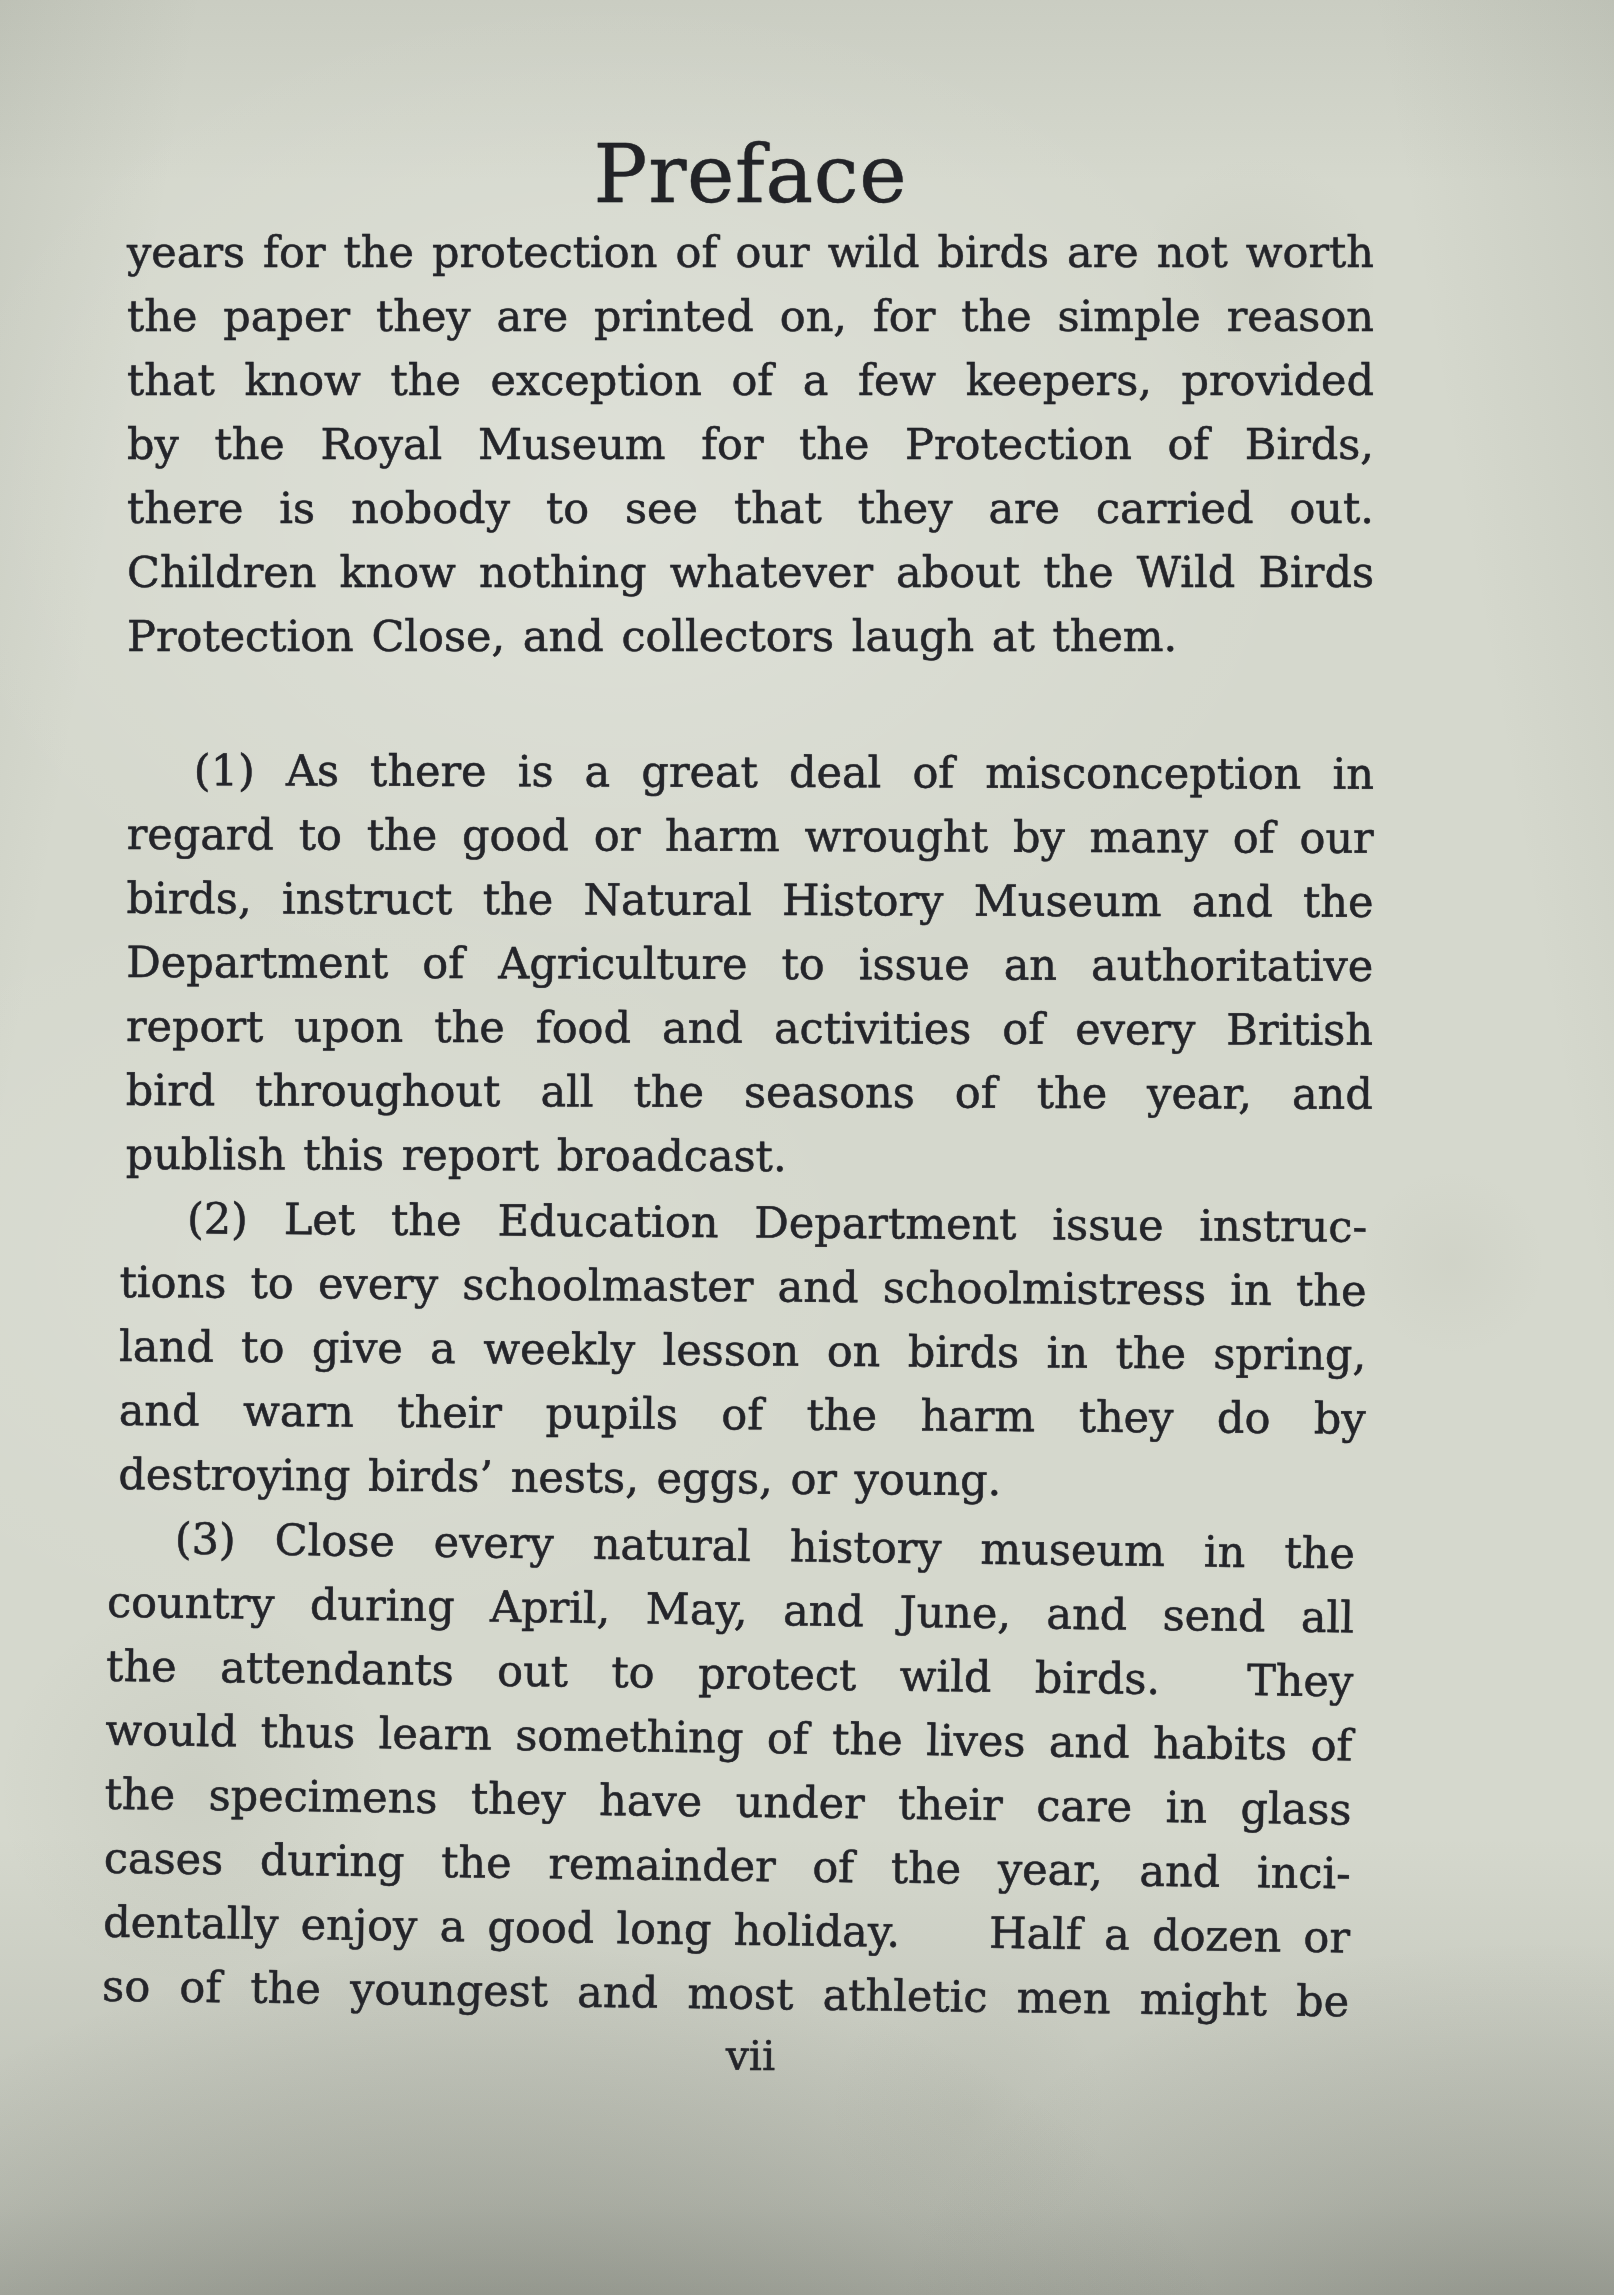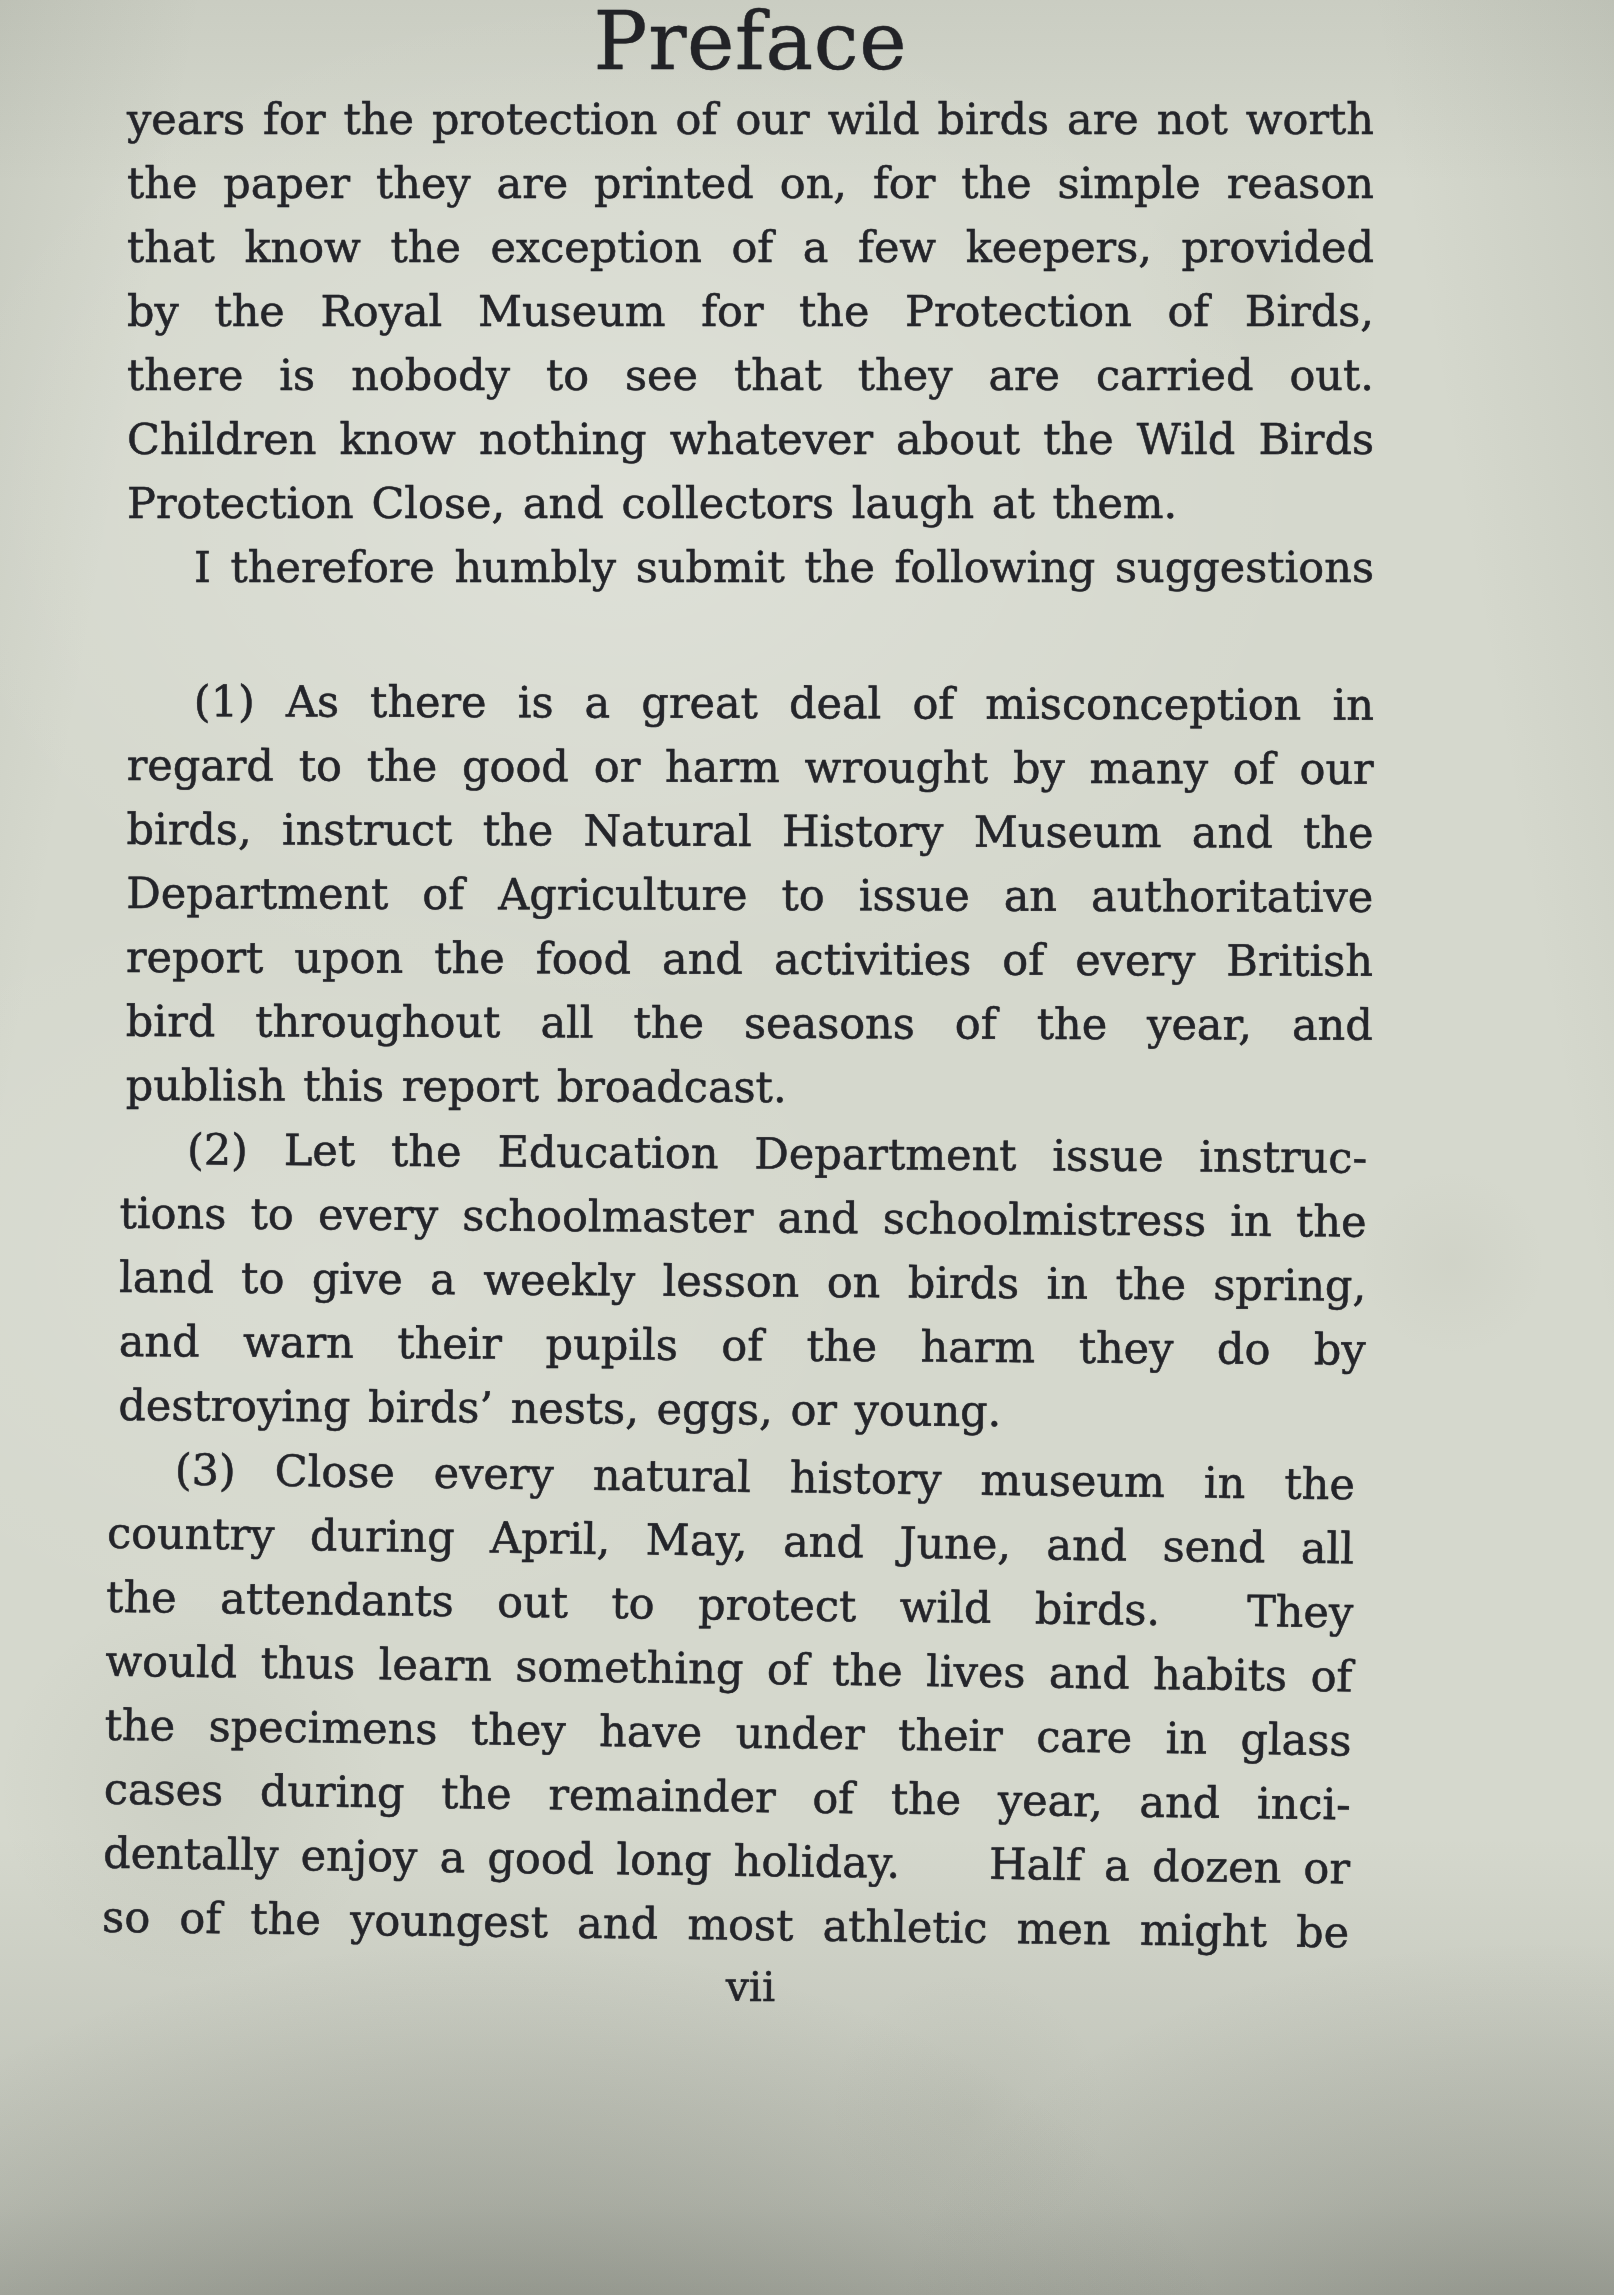--- a/index.html
+++ b/index.html
@@ -41,20 +41,21 @@
   }
 
   .content {
     position: relative;
     margin-left: 127px;
     width: 1247px;
   }
 
   .title {
     margin: 0;
+    padding-top: 133px;
     height: 83px;
     font-size: 80px;
     line-height: 83px;
     font-weight: normal;
     text-align: center;
     letter-spacing: 0.7px;
     color: #222327;
     -webkit-text-stroke: 0.4px #222327;
     text-shadow: 0 0 1.3px rgba(30,31,36,0.35);
   }
@@ -105,21 +106,20 @@
         <div class="para">
           <div class="line">years for the protection of our wild birds are not worth</div>
           <div class="line">the paper they are printed on, for the simple reason</div>
           <div class="line">that know the exception of a few keepers, provided</div>
           <div class="line">by the Royal Museum for the Protection of Birds,</div>
           <div class="line">there is nobody to see that they are carried out.</div>
           <div class="line">Children know nothing whatever about the Wild Birds</div>
           <div class="line short">Protection Close, and collectors laugh at them.</div>
         </div>
         <div class="para">
-          <div class="line indent">I therefore humbly submit the following suggestions</div>
         </div>
         <div class="para gap tilt-1">
           <div class="line indent">(1) As there is a great deal of misconception in</div>
           <div class="line">regard to the good or harm wrought by many of our</div>
           <div class="line">birds, instruct the Natural History Museum and the</div>
           <div class="line">Department of Agriculture to issue an authoritative</div>
           <div class="line">report upon the food and activities of every British</div>
           <div class="line">bird throughout all the seasons of the year, and</div>
           <div class="line short">publish this report broadcast.</div>
         </div>

